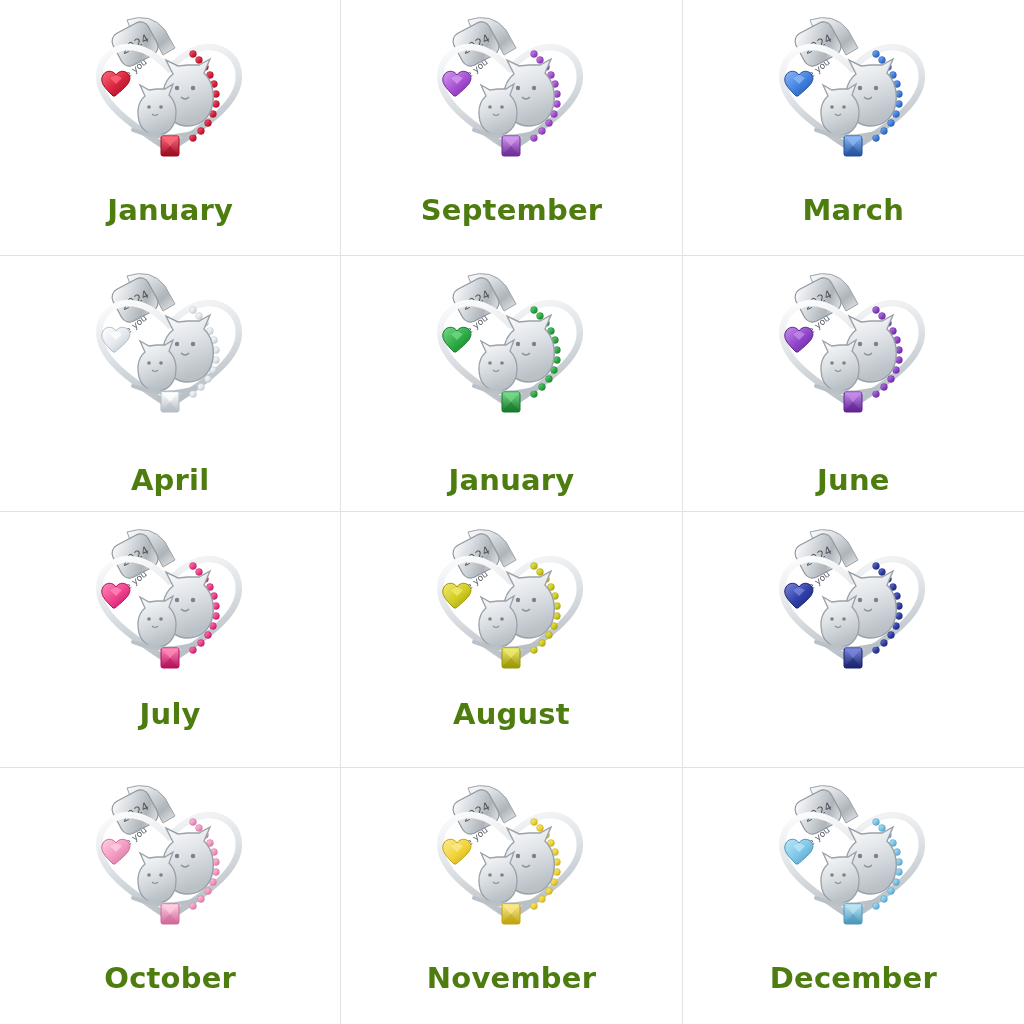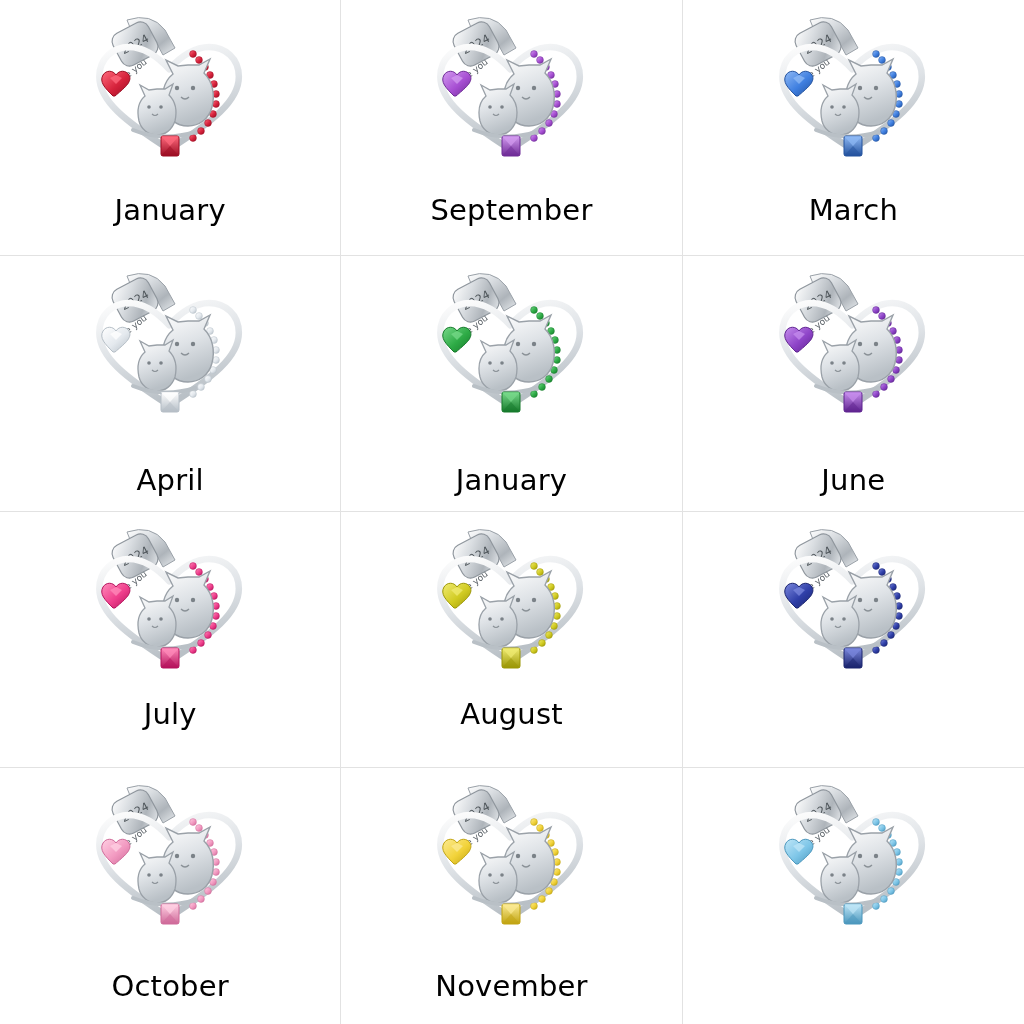--- a/index.html
+++ b/index.html
@@ -40,31 +40,32 @@
     width: 210px;
     height: 170px;
     position: relative;
     margin-top: 4px;
   }
   .charm-svg { display: block; width: 210px; height: 170px; }
 
   .month-label {
     font-family: "DejaVu Sans", sans-serif;
     font-size: 29px;
-    color: #000000;
+    color: #4d7c0f;
     letter-spacing: 0.2px;
     margin-top: 2px;
     text-align: center;
     line-height: 1;
     white-space: nowrap;
+    font-weight: bold;
   }
   .cell-r1 .month-label { margin-top: 14px; }
   .cell-r2 .month-label { margin-top: 28px; }
   .cell-r3 .month-label { margin-top: 6px; }
-  .cell-r4 .month-label { margin-top: 22px; }
+  .cell-r4 .month-label { margin-top: 14px; }
 </style>
 </head>
 <body>
 
 <div id="grid">
     <div class="cell cell-r1">
       <div class="charm-wrap">
 <svg class="charm-svg" viewBox="0 0 210 170" xmlns="http://www.w3.org/2000/svg">
   <defs>
     <linearGradient id="gA0" x1="0" y1="0" x2="1" y2="1">
@@ -1061,14 +1062,15 @@
     <path d="M68 118 q30 12 62 2" fill="none" stroke="#b9c0c6" stroke-width="4" stroke-linecap="round"></path>
   </g>
 
   <g>
     <rect x="96" y="124" width="18" height="20" rx="2" fill="url(#gB11)" stroke="#4b97bd" stroke-width="1"></rect>
     <path d="M96 124 L114 124 L105 134 Z" fill="#bfe6f7" opacity="0.7"></path>
     <path d="M96 144 L114 144 L105 134 Z" fill="#4b97bd" opacity="0.5"></path>
   </g>
 </svg>
       </div>
+      <div class="month-label">December</div>
     </div>
   </div>
 
 </body></html>

